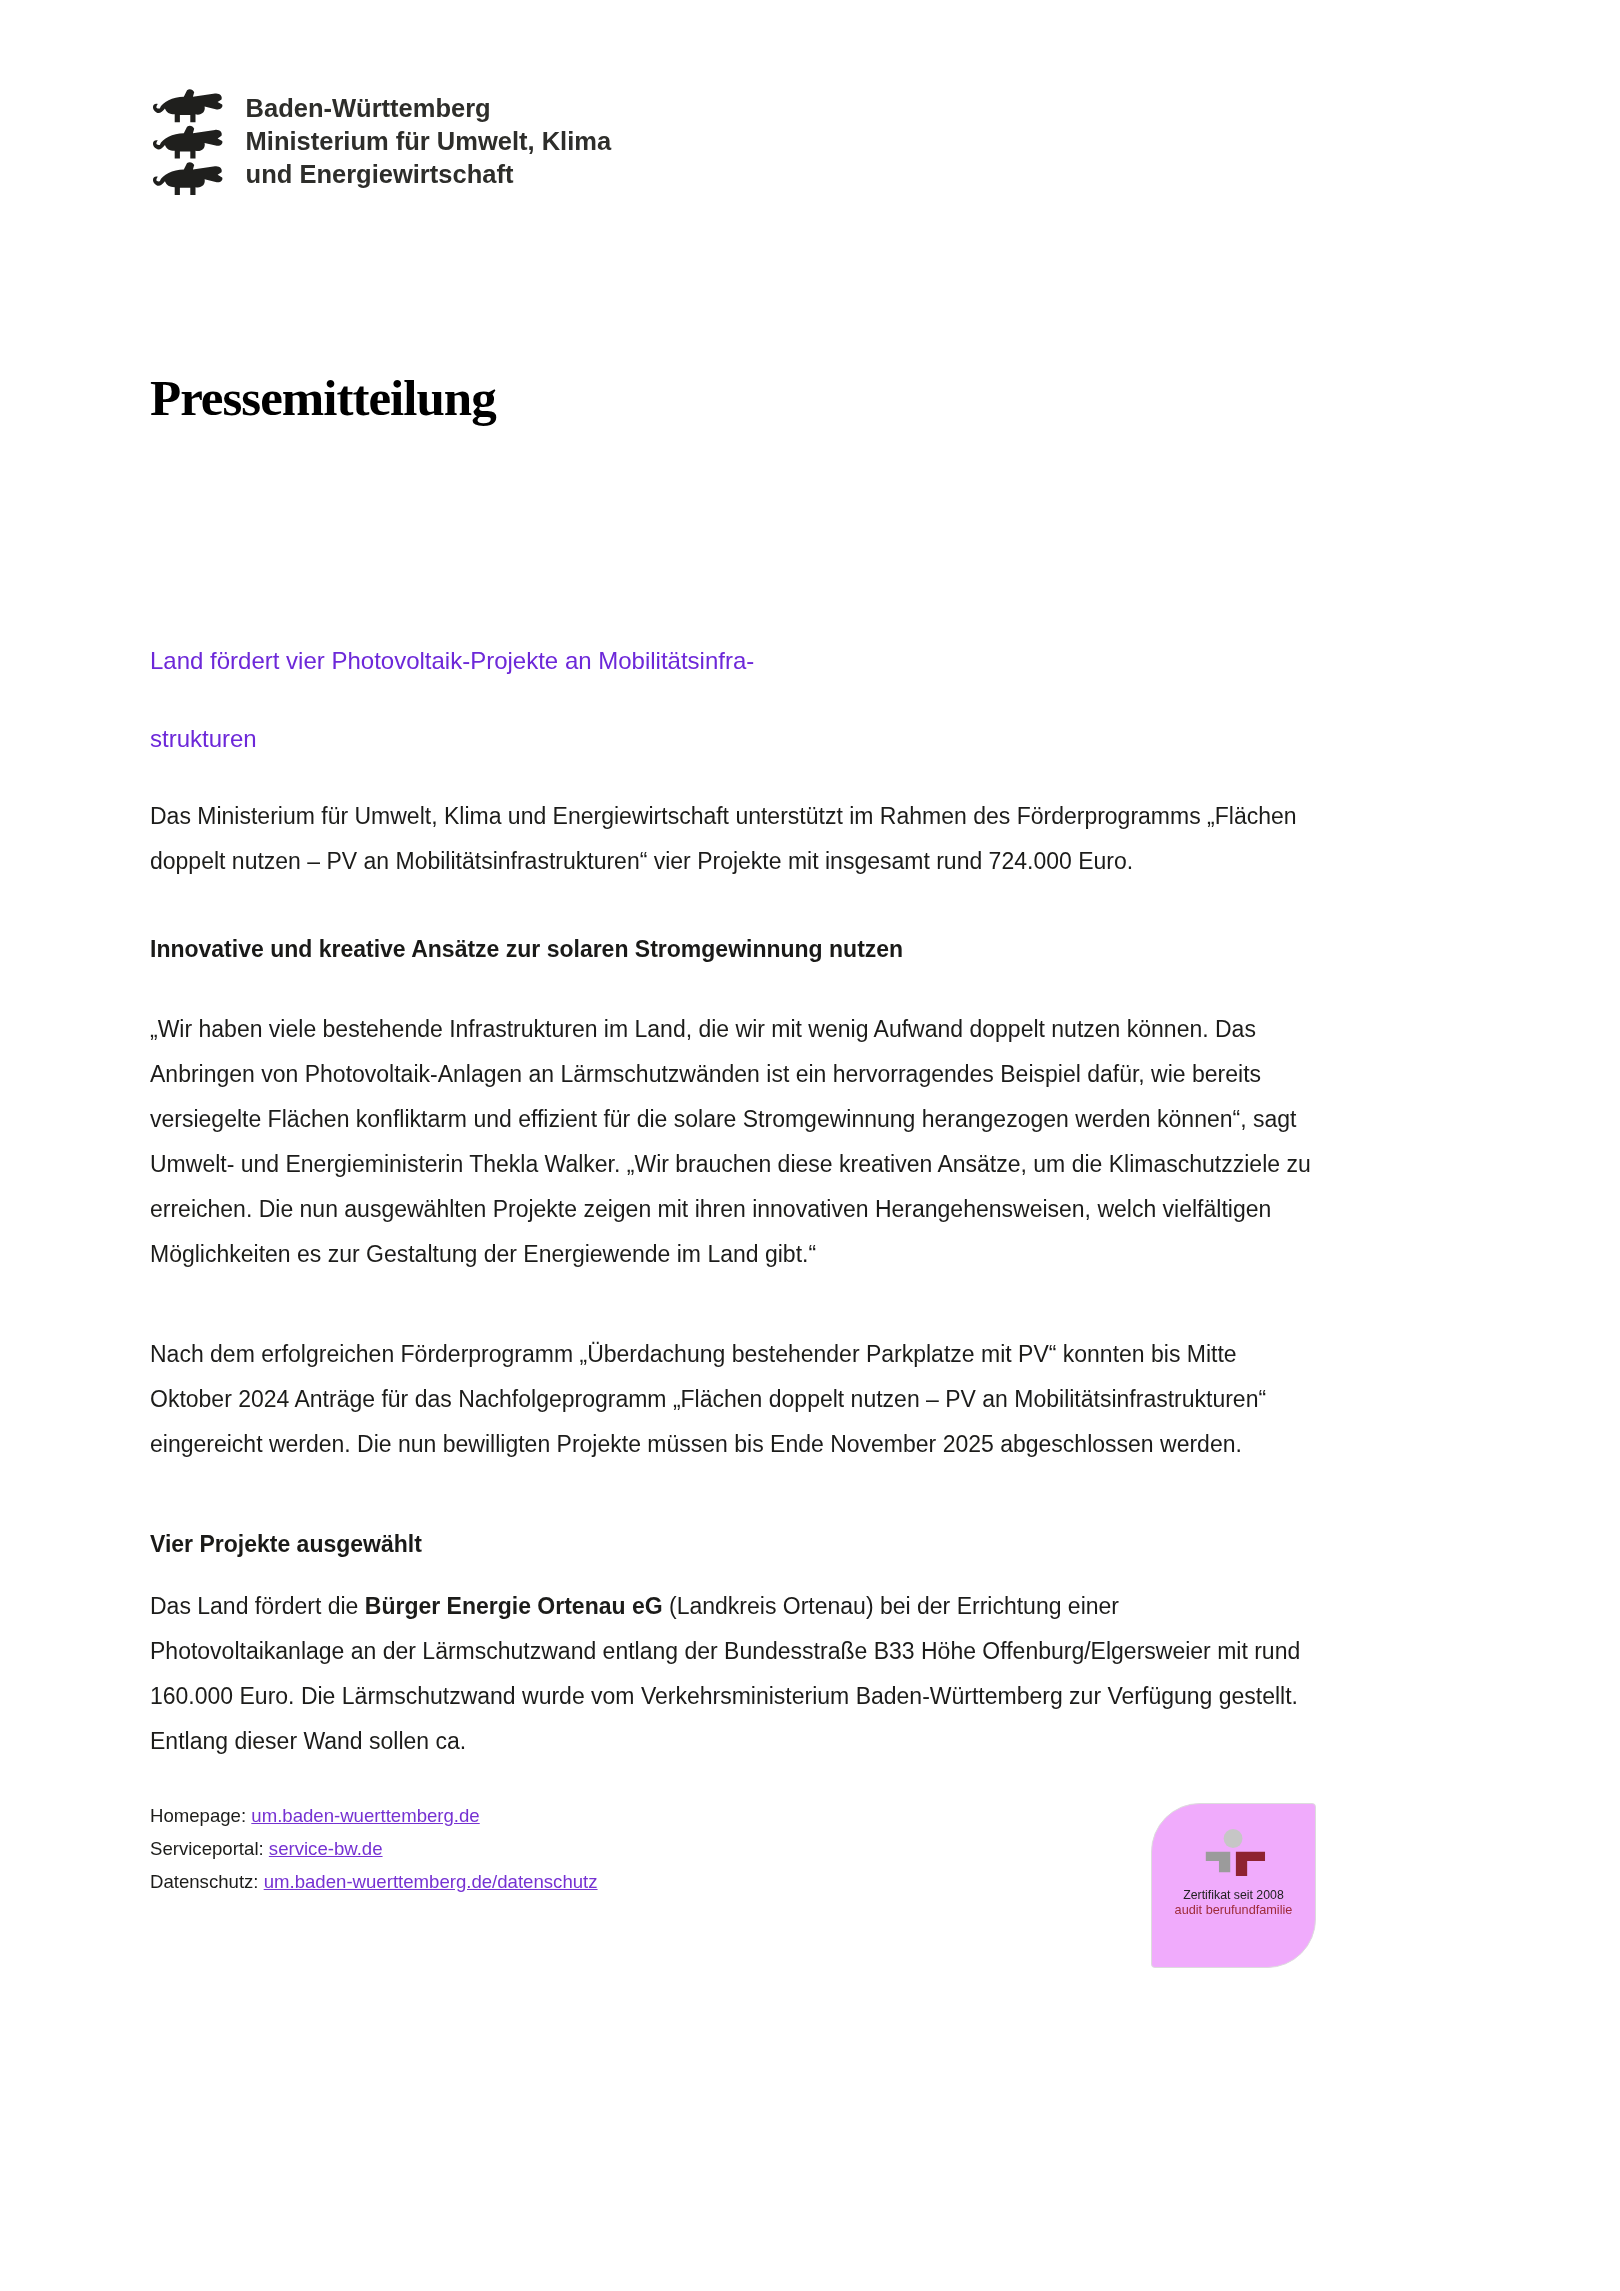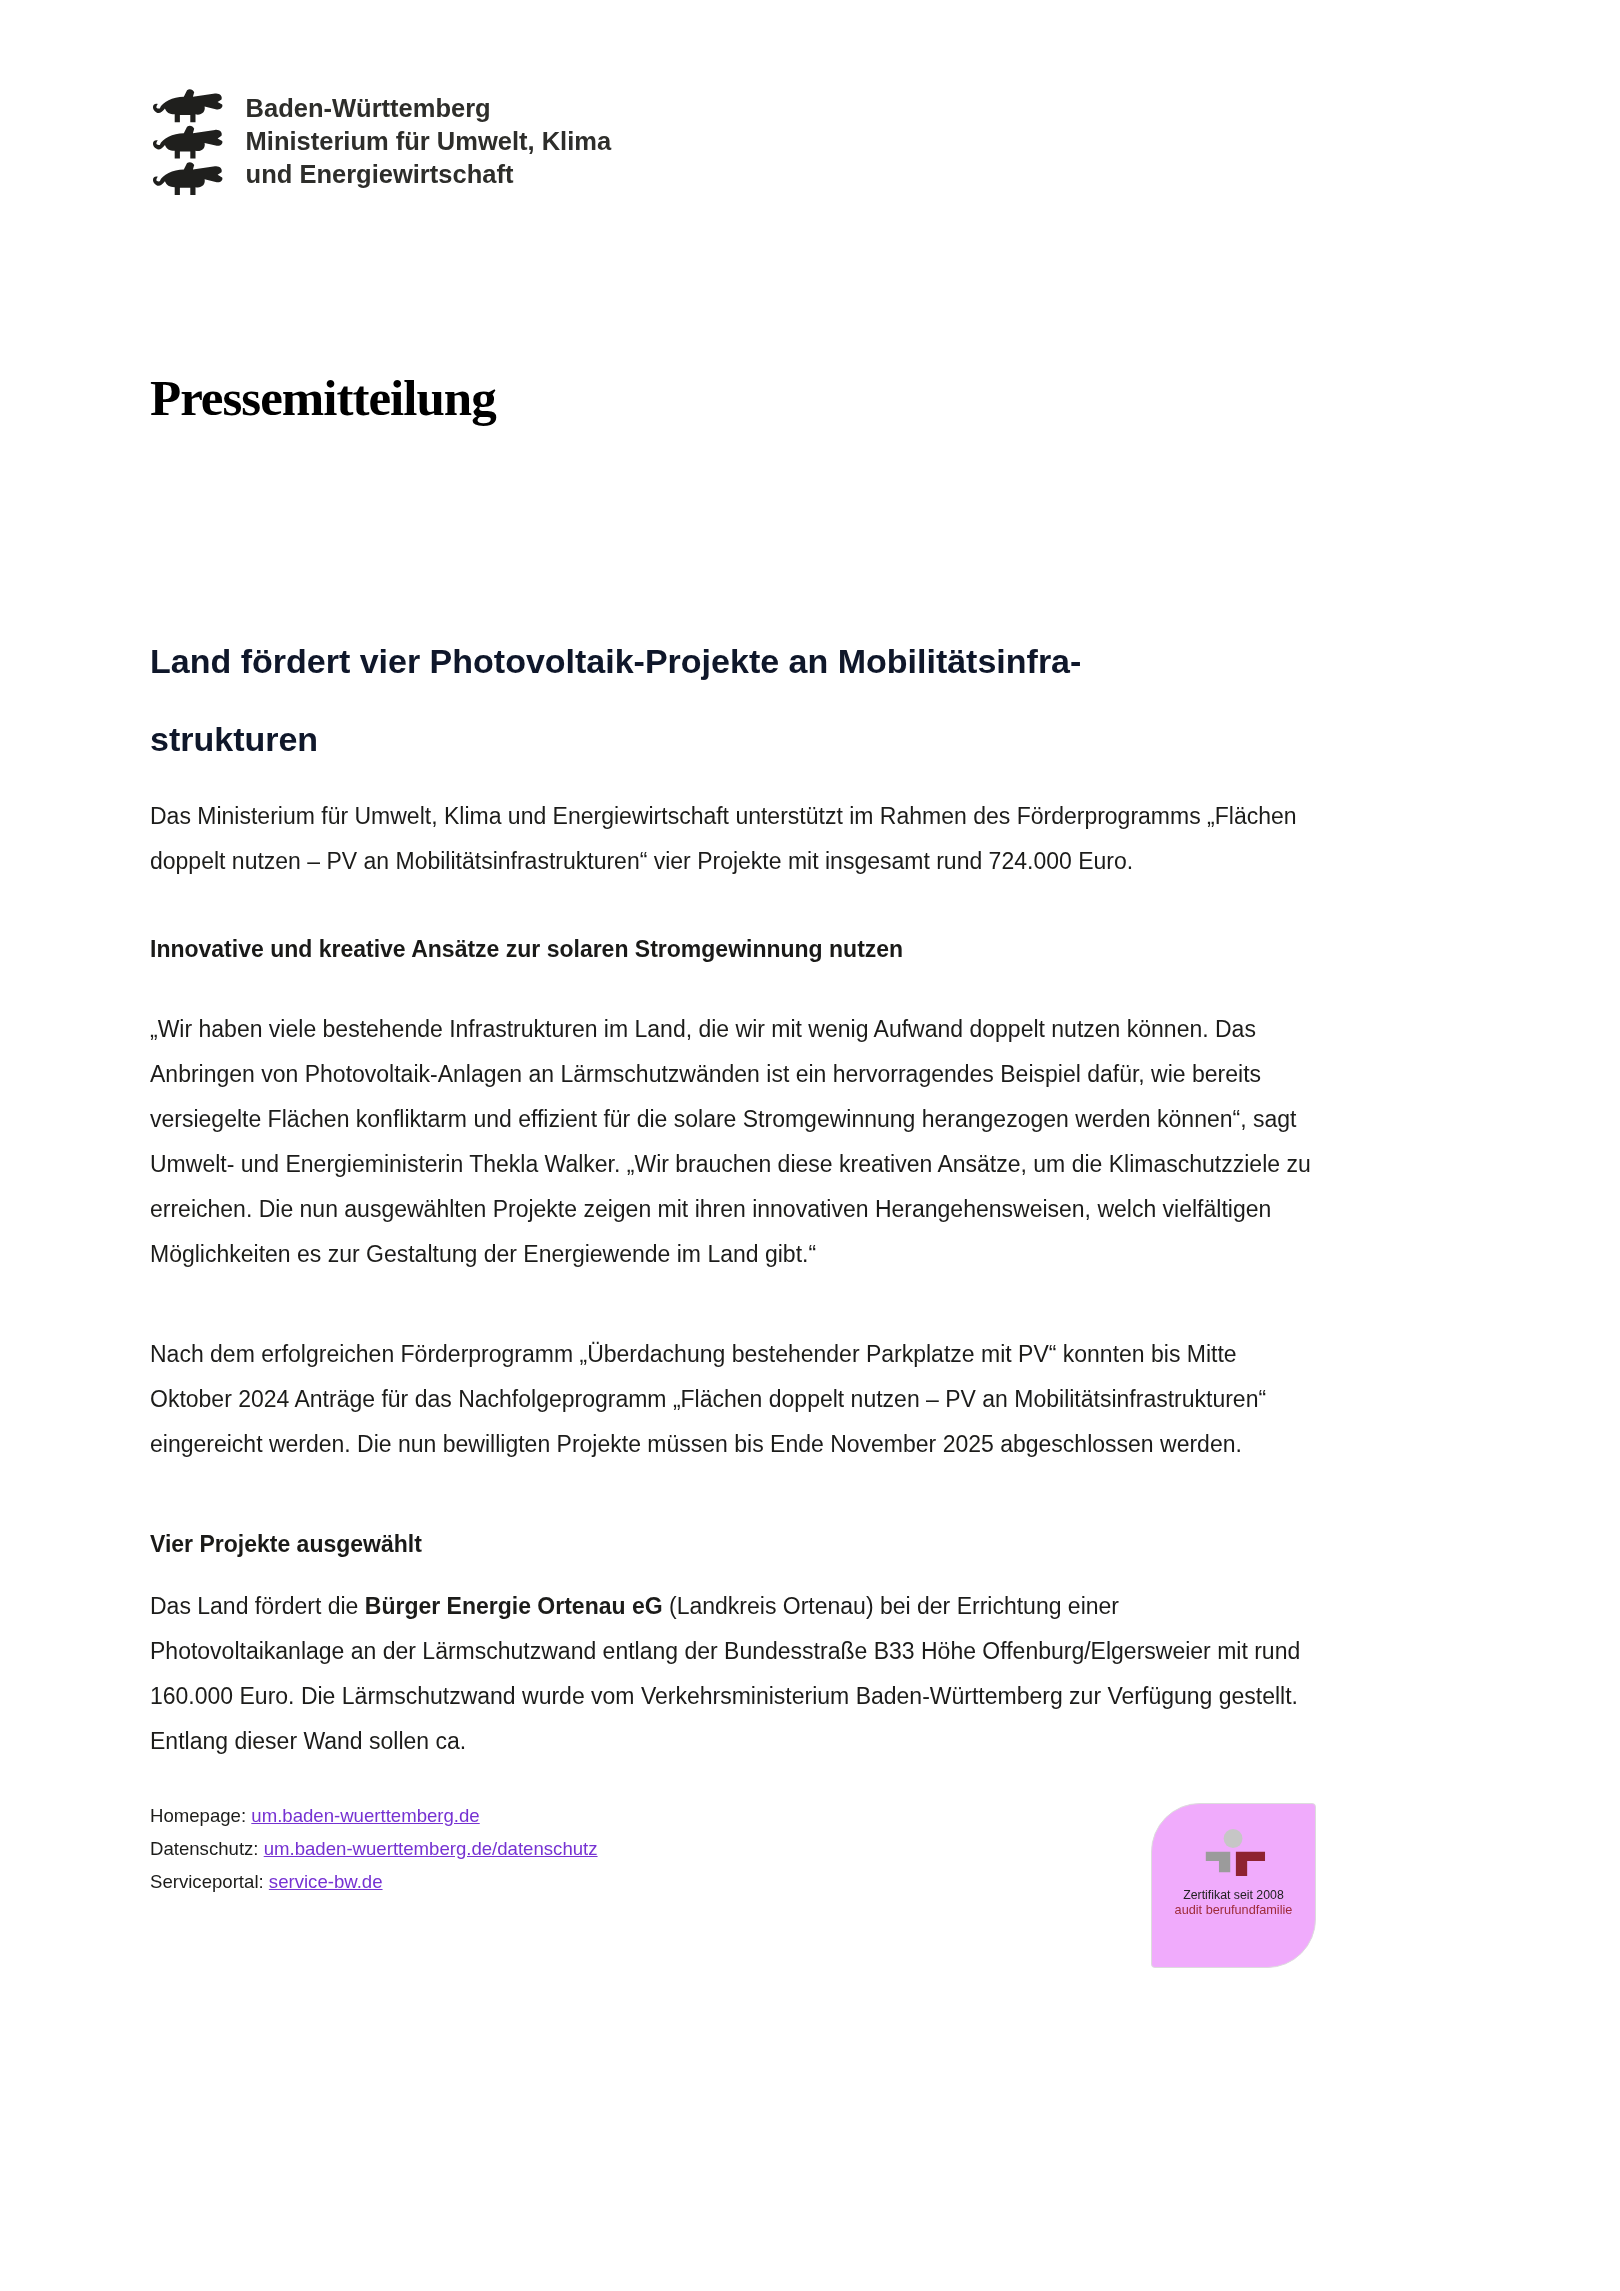--- a/index.html
+++ b/index.html
@@ -30,21 +30,21 @@
     color:#000000;
   }
   .meta-row{
     margin-top:25.5px;
     display:flex;justify-content:space-between;align-items:baseline;
     font-size:23.5px;line-height:27.4px;color:#1c1c1a;
   }
   
   .article-title{
     margin:186px 0 0 0;
-    font-size:34px;line-height:78px;font-weight:bold;color:#0f172a;
+    font-size:24px;line-height:78px;font-weight:normal;color:#6d28d9;
     letter-spacing:0;
   }
   .article-title span{display:block;}
   .lead, .body-p{
     margin:0;max-width:1345px;
     font-size:23px;line-height:45px;color:#1c1c1a;
   }
   .lead{margin-top:15.7px;}
   .subhead{
     margin:51px 0 0 0;
@@ -128,22 +128,22 @@
   <p class="body-p p-program">Nach dem erfolgreichen Förderprogramm „Überdachung bestehender Parkplatze mit PV“ konnten bis Mitte Oktober 2024 Anträge für das Nachfolgeprogramm „Flächen doppelt nutzen – PV an Mobilitätsinfrastrukturen“ eingereicht werden. Die nun bewilligten Projekte müssen bis Ende November 2025 abgeschlossen werden.</p>
 
   <h3 class="subhead second">Vier Projekte ausgewählt</h3>
 
   <p class="body-p p-projects rich"><span>Das Land fördert die </span><span class="b">Bürger Energie Ortenau eG</span><span> (Landkreis Ortenau) bei der Errichtung einer Photovoltaikanlage an der Lärmschutzwand entlang der Bundesstraße B33 Höhe Offenburg/Elgersweier mit rund 160.000 Euro. Die Lärmschutzwand wurde vom Verkehrsministerium Baden-Württemberg zur Verfügung gestellt. Entlang dieser Wand sollen ca.</span></p>
 
 
   <footer class="footer">
     <div class="footer-col-links">
       <div><span>Homepage: </span><a href="#">um.baden-wuerttemberg.de</a></div>
+      <div><span>Serviceportal: </span><a href="#">service-bw.de</a></div>
       <div><span>Datenschutz: </span><a href="#">um.baden-wuerttemberg.de/datenschutz</a></div>
-      <div><span>Serviceportal: </span><a href="#">service-bw.de</a></div>
     </div>
     <div class="badge">
       <svg viewBox="0 0 100 60" aria-hidden="true">
         <circle cx="49" cy="13" r="10" fill="#c6c6c6"></circle>
         <path d="M20,27 H46 V49 H34 V37 H20 Z" fill="#9b9b9b"></path>
         <path d="M52,27 H83 V37 H64 V53 H52 Z" fill="#8e2330"></path>
       </svg>
       <div class="badge-line1">Zertifikat seit 2008</div>
       <div class="badge-line2">audit berufundfamilie</div>
     </div>

